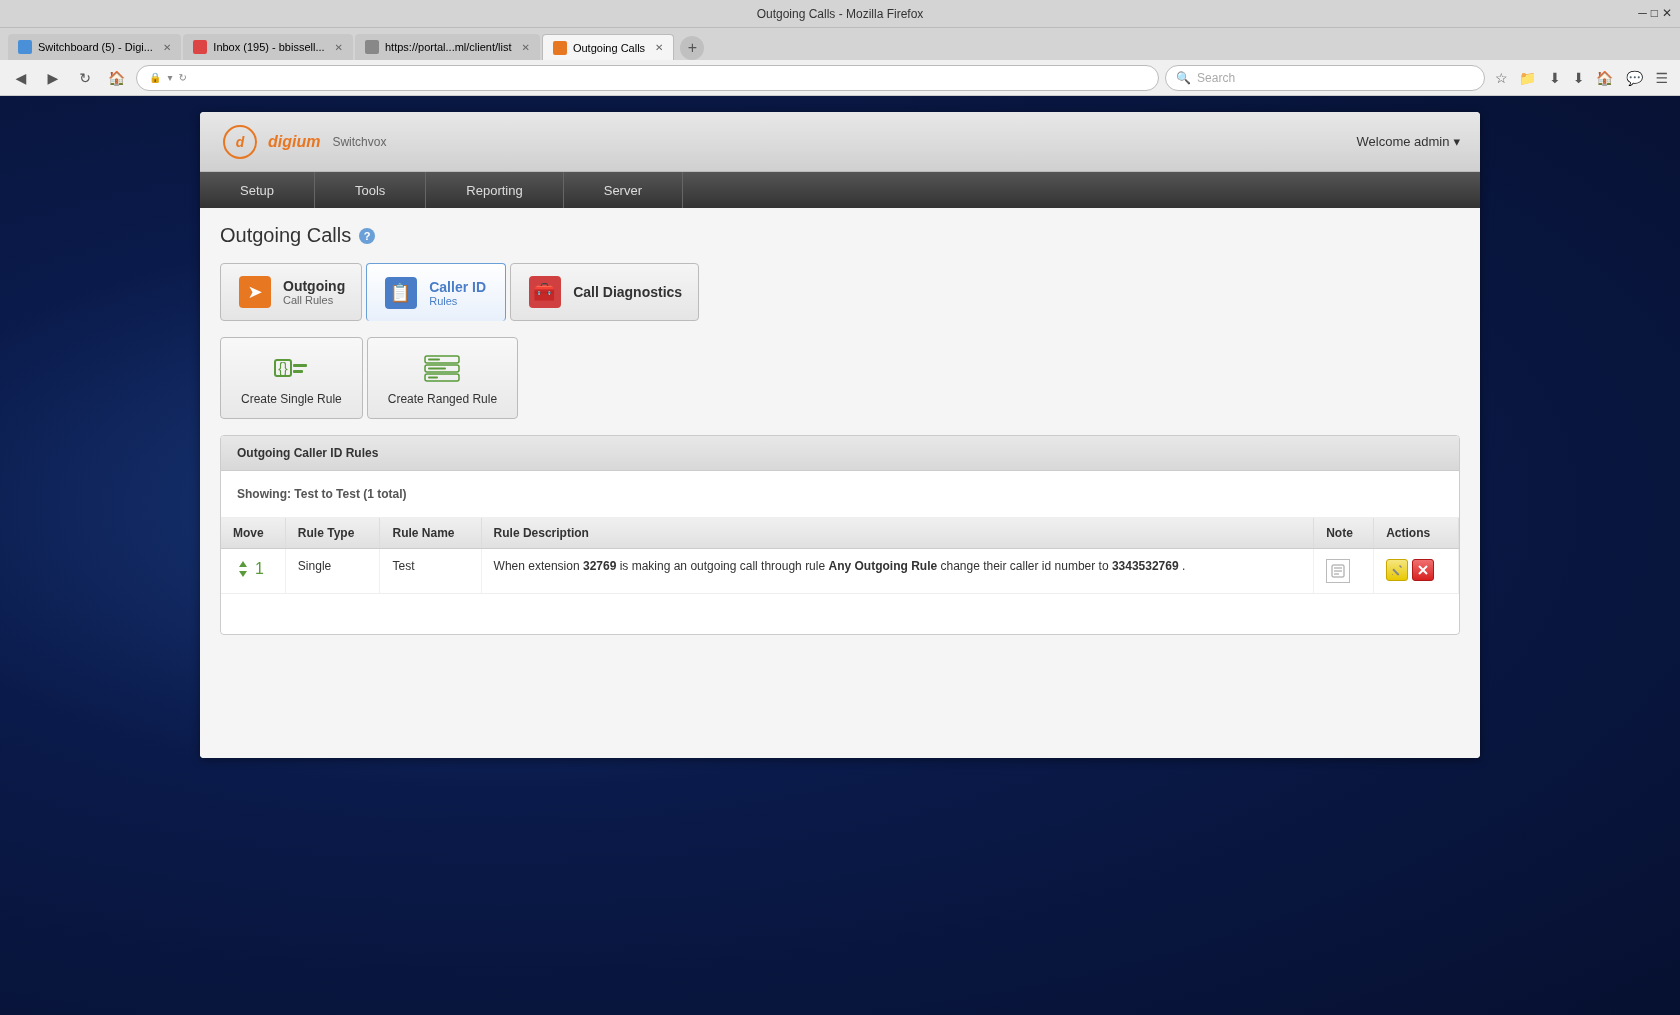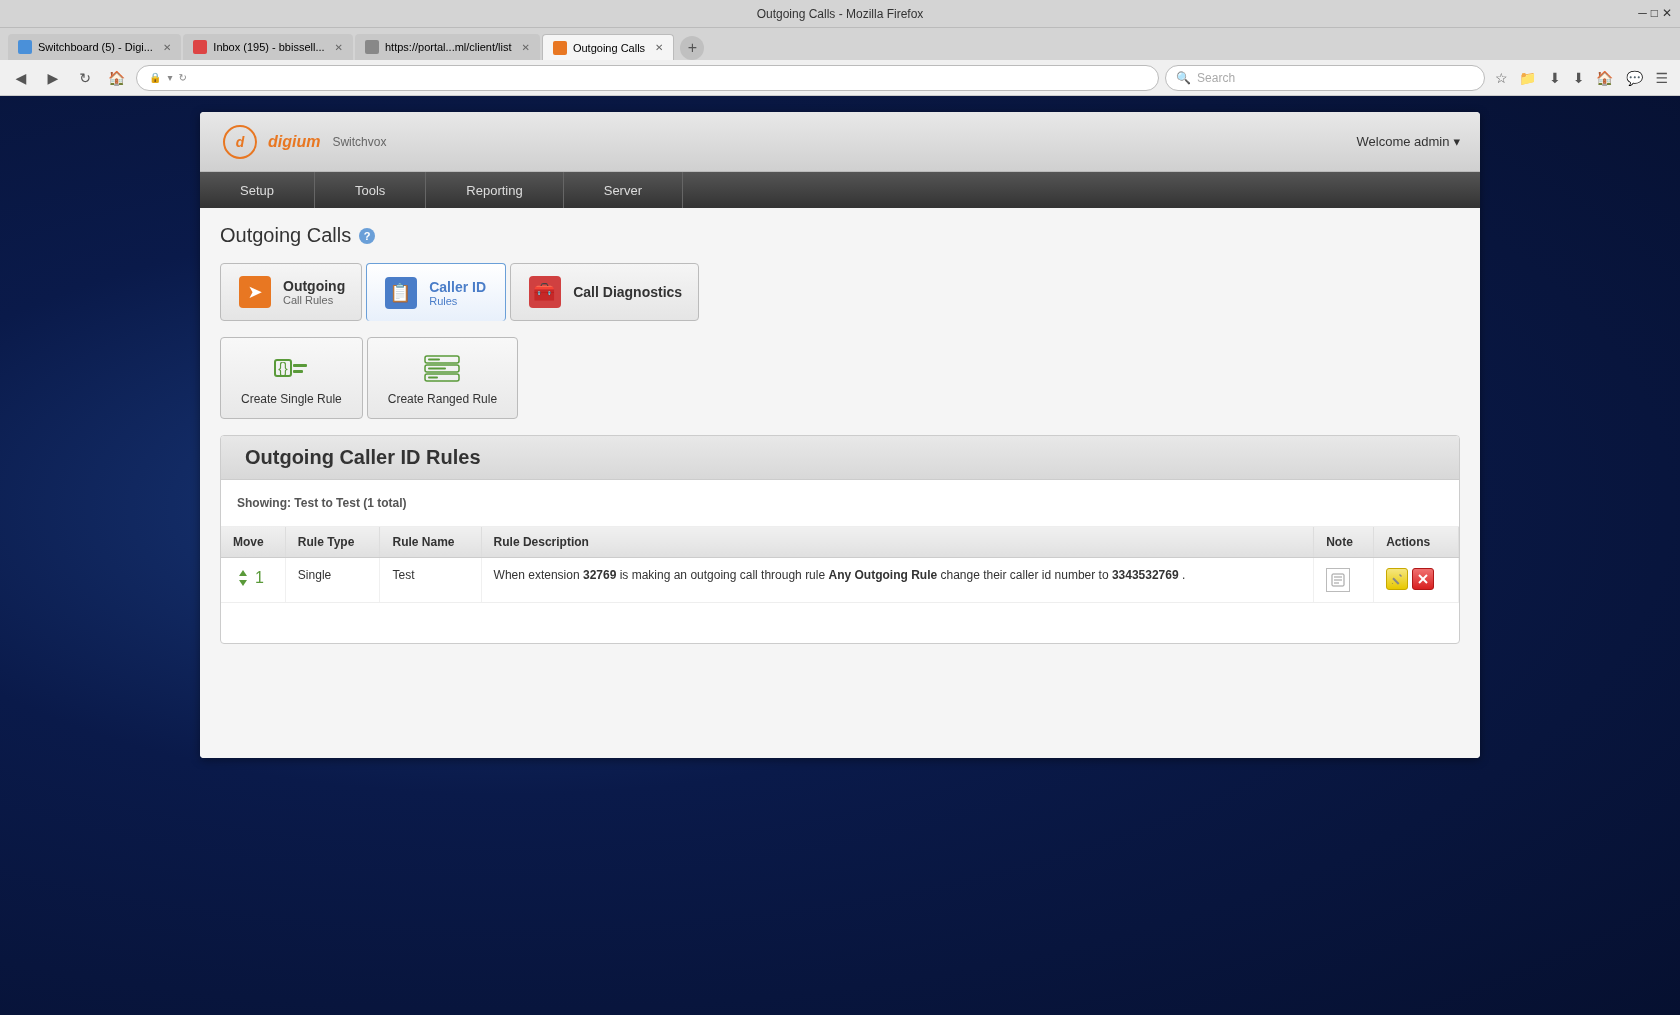--- a/index.html
+++ b/index.html
@@ -304,22 +304,22 @@
 
     
     .table-section {
       background: white;
       border: 1px solid #ccc;
       border-radius: 4px;
       overflow: hidden;
     }
     .table-section-header {
       background: linear-gradient(180deg, #e8e8e8 0%, #d8d8d8 100%);
-      padding: 10px 24px;
-      font-size: 20px;
+      padding: 10px 16px;
+      font-size: 12px;
       color: #333;
       font-weight: bold;
       border-bottom: 1px solid #ccc;
     }
     .table-showing {
       padding: 16px 16px;
       font-size: 12px;
       color: #555;
       border-bottom: 1px solid #eee;
     }

